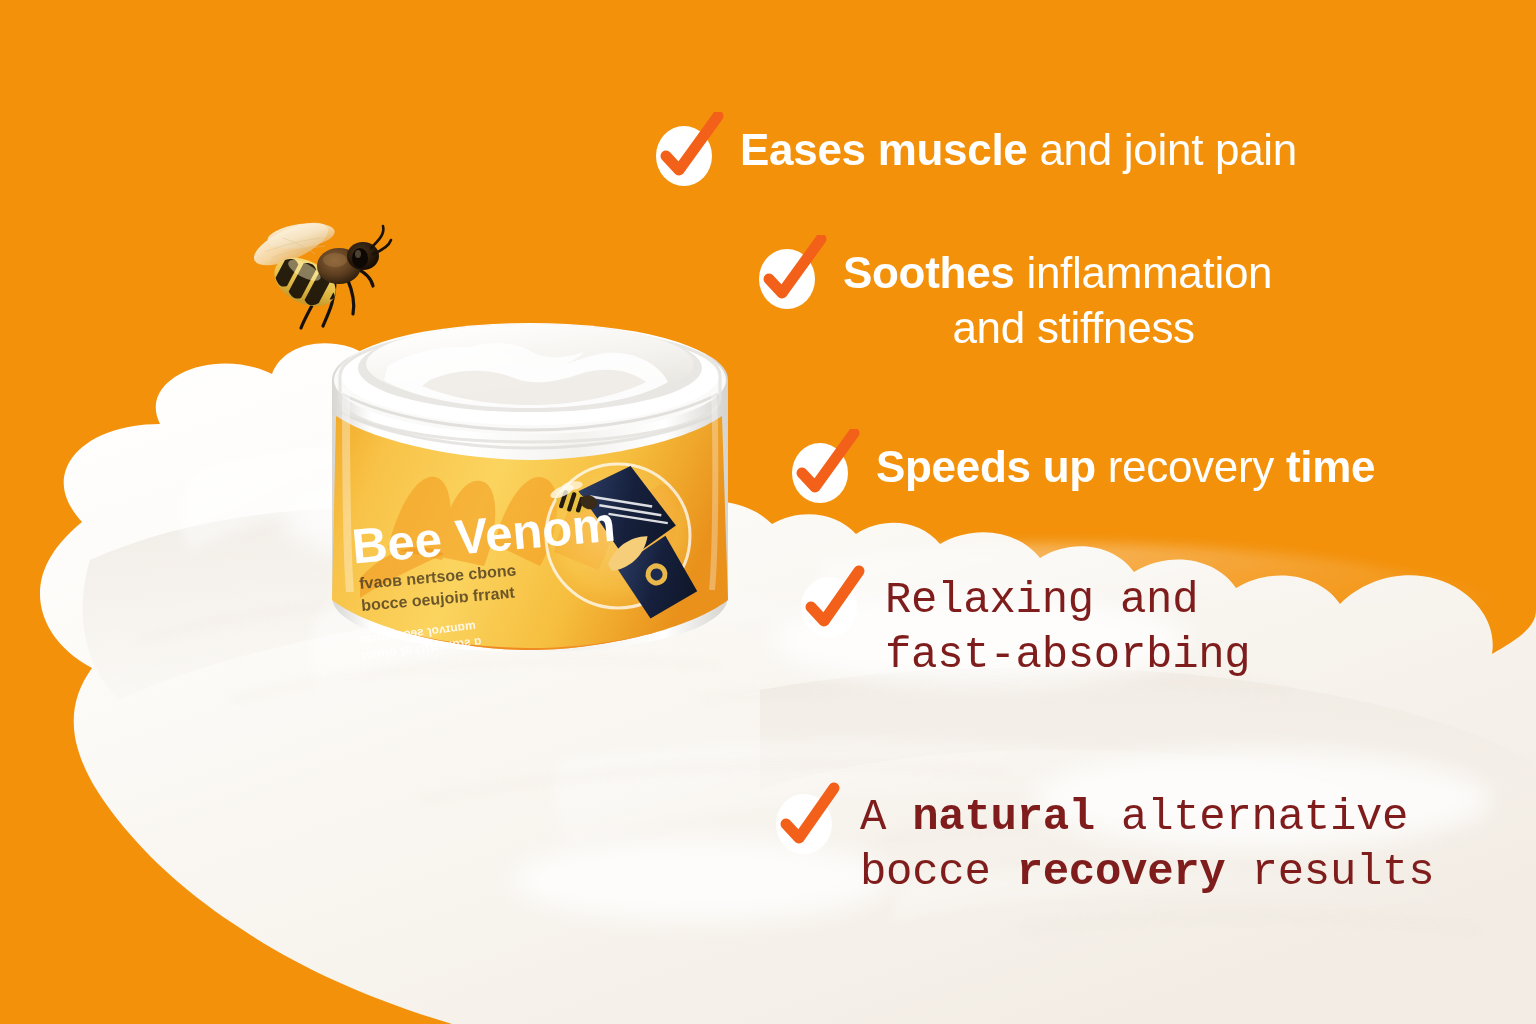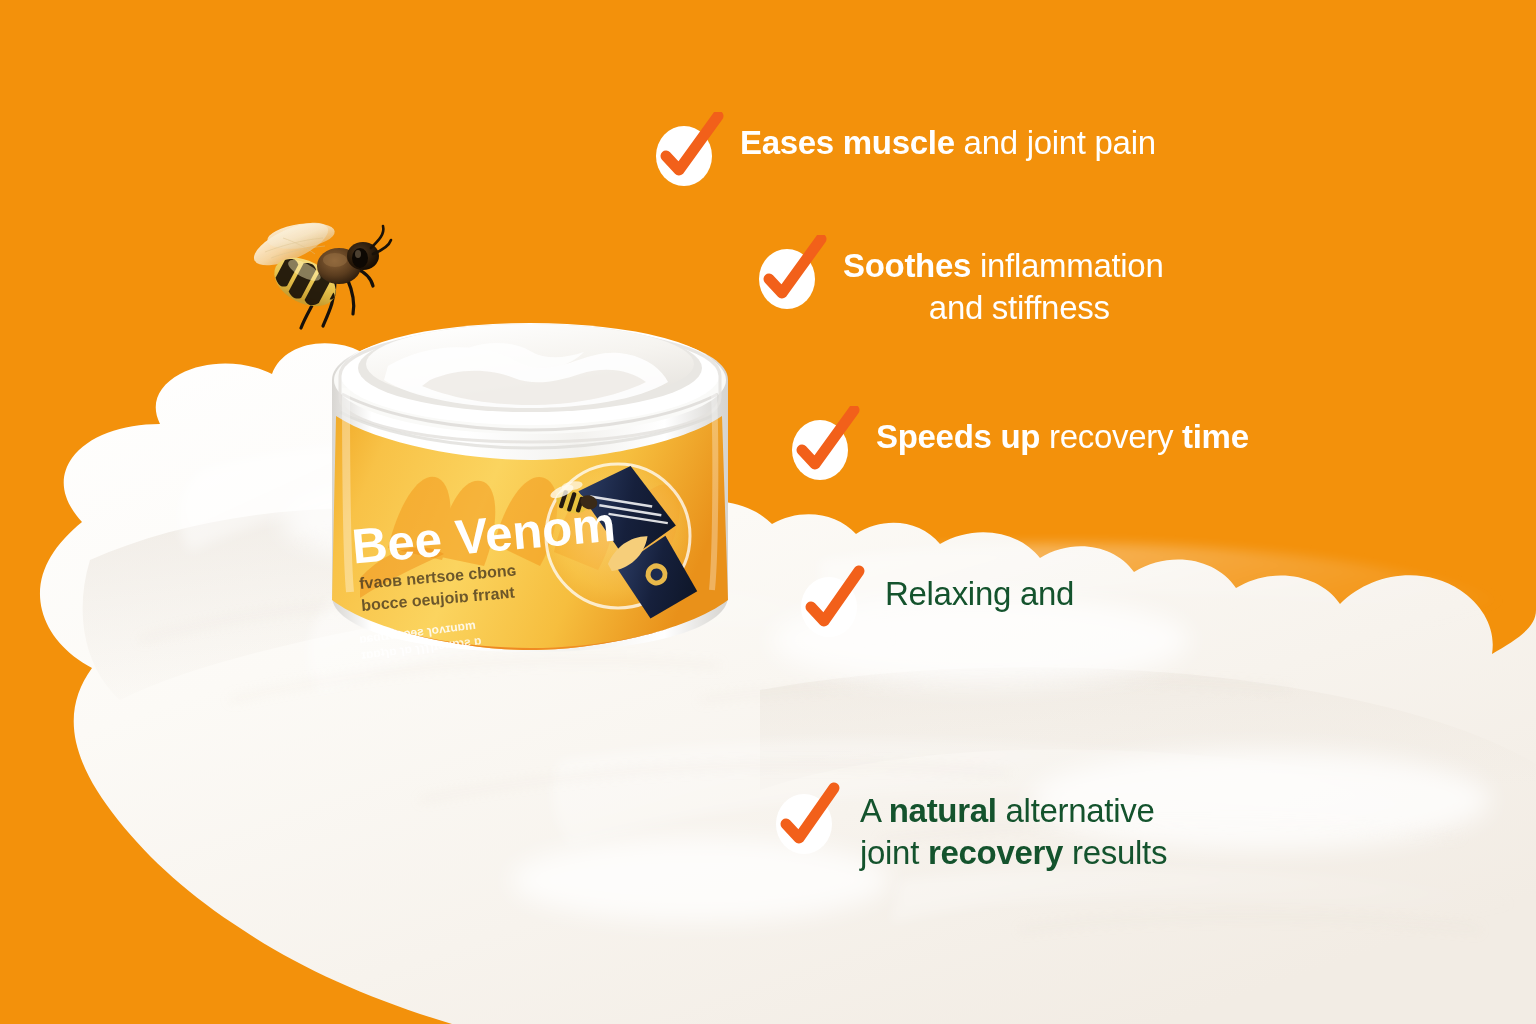--- a/index.html
+++ b/index.html
@@ -44,34 +44,34 @@
   }
   .check-wrap {
     position:relative;
     width:62px; height:62px;
     flex:0 0 62px;
     margin-top:4px;
   }
   .check-svg { position:absolute; left:-4px; top:-14px; width:76px; height:78px; }
 
   .benefit-text {
-    font-size:33px;
+    font-size:44px;
     line-height:1.26;
     letter-spacing:-0.3px;
     white-space:nowrap;
   }
   .benefit-text .b { font-weight:700; }
   .benefit-text .r { font-weight:400; }
   .on-orange .benefit-text { color:#FFFFFF; }
-  .on-cream  .benefit-text { color:#14532d; }
+  .on-cream  .benefit-text { color:#7f1d1d;font-family:Liberation Mono, monospace; }
 
   
   #benefit-1 { left:652px;  top:122px; }
   #benefit-2 { left:755px;  top:245px;text-align:center; }
-  #benefit-3 { left:788px;  top:416px;justify-content:flex-end; }
+  #benefit-3 { left:788px;  top:439px;justify-content:flex-end; }
   #benefit-4 { left:797px;  top:573px; }
   #benefit-5 { left:772px;  top:790px; }
 </style>
 </head>
 <body>
 
 <div id="stage">
 
   <div class="cream-layer">
     <svg class="cream-svg" viewBox="0 0 1536 1024" preserveAspectRatio="none">
@@ -417,29 +417,30 @@
 
   <div class="benefit on-cream" id="benefit-4">
     <span class="check-wrap">
       <svg class="check-svg" viewBox="0 0 76 78">
         <ellipse cx="36" cy="44" rx="28" ry="30" fill="#FFFFFF"></ellipse>
         <path d="M 18 44 L 31 58 L 66 8" fill="none" stroke="#F2601A" stroke-width="11" stroke-linecap="round" stroke-linejoin="round"></path>
       </svg>
     </span>
     <span class="benefit-text">
       <span class="line" style="display:block;"><span class="r">Relaxing and</span></span>
+      <span class="line" style="display:block;"><span class="r">fast-absorbing</span></span>
     </span>
   </div>
 
   <div class="benefit on-cream" id="benefit-5">
     <span class="check-wrap">
       <svg class="check-svg" viewBox="0 0 76 78">
         <ellipse cx="36" cy="44" rx="28" ry="30" fill="#FFFFFF"></ellipse>
         <path d="M 18 44 L 31 58 L 66 8" fill="none" stroke="#F2601A" stroke-width="11" stroke-linecap="round" stroke-linejoin="round"></path>
       </svg>
     </span>
     <span class="benefit-text">
       <span class="line" style="display:block;"><span class="r">A </span><span class="b">natural</span><span class="r"> alternative</span></span>
-      <span class="line" style="display:block;"><span class="r">joint </span><span class="b">recovery</span><span class="r"> results</span></span>
+      <span class="line" style="display:block;"><span class="r">bocce </span><span class="b">recovery</span><span class="r"> results</span></span>
     </span>
   </div>
 
 </div>
 
 </body></html>

